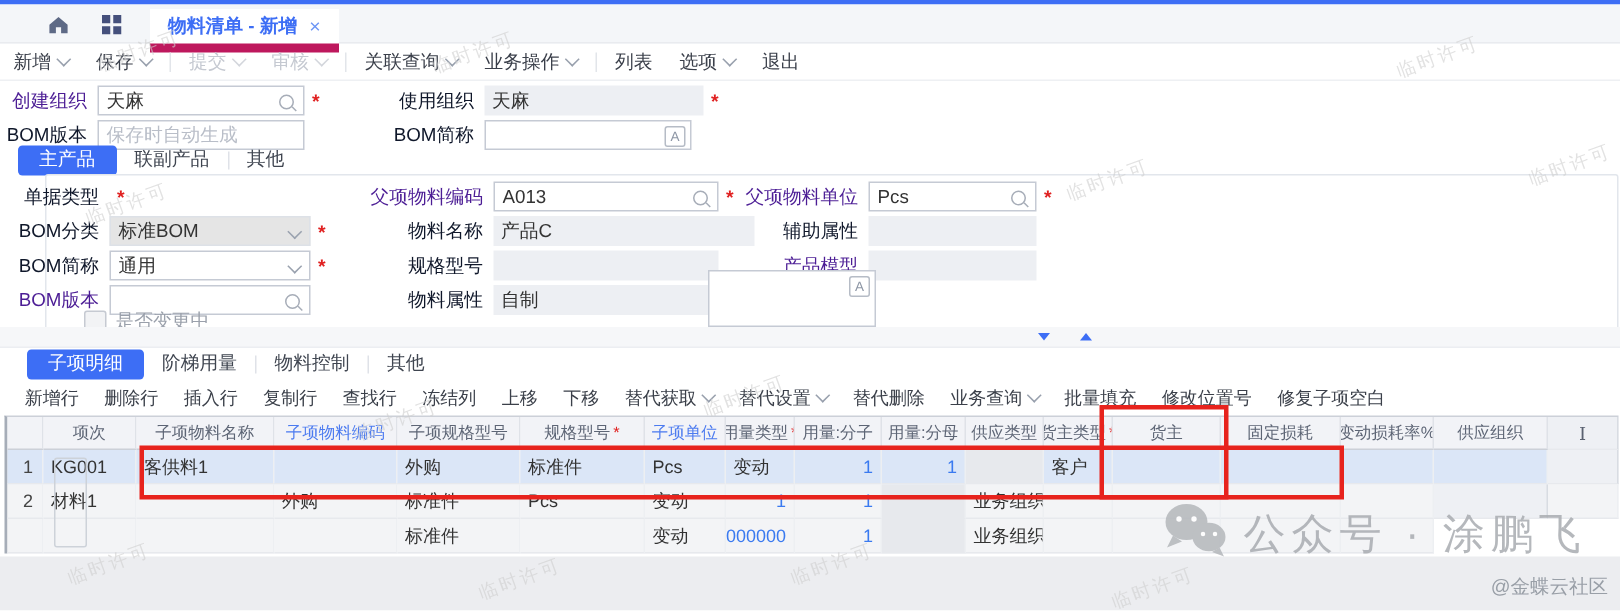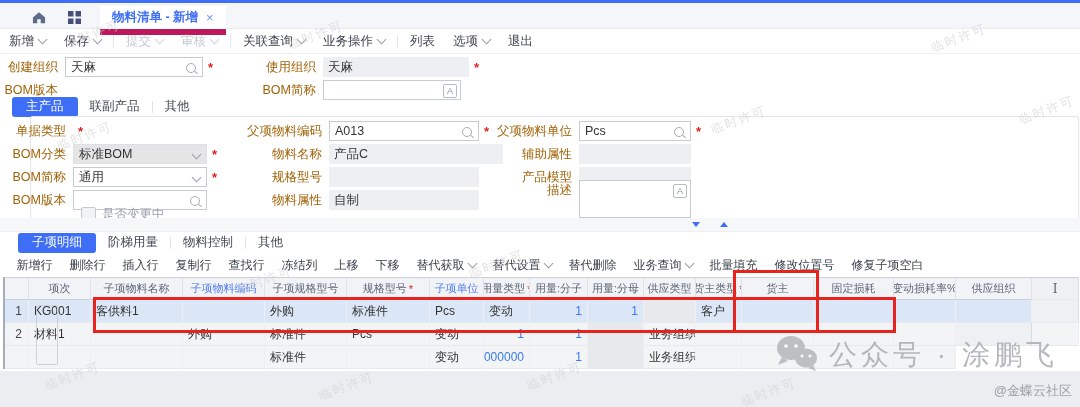--- a/index.html
+++ b/index.html
@@ -16,22 +16,22 @@
   .toolbar{position:absolute;left:0;top:29px;width:1080px;height:24px;display:flex;align-items:center;
            font-size:12.5px;color:#3a3f4a;border-bottom:1px solid #eef0f3}
   .titem{display:flex;align-items:center;gap:5px;margin:12px 9px;cursor:pointer;white-space:nowrap}
   .titem.dis{color:#c5c9d1}
   .chev{width:6px;height:6px;border-right:1.4px solid #98a0ad;border-bottom:1.4px solid #98a0ad;
         transform:rotate(45deg);margin-top:-4px}
   .titem.dis .chev{border-color:#d3d6dc}
   .tsep{width:1px;height:13px;background:#e2e5ea;margin:0 3px}
   
   .frow{position:absolute;display:flex;align-items:center;height:20px}
-  .flabel{font-size:12.5px;color:#a16207;text-align:right;flex:none;margin-right:7px;white-space:nowrap}
-  .flabel.blue{color:#a16207}
+  .flabel{font-size:12.5px;color:#0f172a;text-align:right;flex:none;margin-right:7px;white-space:nowrap}
+  .flabel.blue{color:#4c1d95}
   .fbox{flex:none;height:20px;box-sizing:border-box;display:flex;align-items:center;padding:0 5px;
         font-size:12.5px;color:#333;position:relative;white-space:nowrap}
   .edit{border:1px solid #c5cad4;background:#fff}
   .ro{background:#edeff3}
   .fbox input{border:none;outline:none;background:transparent;font:inherit;color:inherit;width:100%;padding:0}
   .fbox input::placeholder{color:#b9bec8}
   .fstar{color:#e02020;margin-left:5px;font-size:13px;font-weight:bold}
   .mag{position:absolute;right:6px;top:5px;width:8px;height:8px;border:1.3px solid #a7adb8;border-radius:50%}
   .mag::after{content:"";position:absolute;width:4px;height:1.3px;background:#a7adb8;right:-3px;bottom:-1px;transform:rotate(45deg)}
   .schev{position:absolute;right:6px;top:6px;width:6px;height:6px;border-right:1.4px solid #9aa2af;border-bottom:1.4px solid #9aa2af;transform:rotate(45deg)}
@@ -149,20 +149,23 @@
   </span>
   <span class="fstar">*</span>
 </div>
 <div class="frow" style="left:250px;top:57px">
   <span class="flabel" style="width:66px">使用组织</span>
   <span class="fbox ro" style="width:146px">天麻</span>
   <span class="fstar">*</span>
 </div>
 <div class="frow" style="left:2px;top:80px">
   <span class="flabel" style="width:56px">BOM版本</span>
+  <span class="fbox edit" style="width:138px">
+    <input placeholder="保存时自动生成" style="">
+  </span>
 </div>
 <div class="frow" style="left:250px;top:80px">
   <span class="flabel" style="width:66px">BOM简称</span>
   <span class="fbox edit" style="width:138px;padding-right:18px">
     <input value="" style="">
     <span class="aicon"></span>
   </span>
 </div>
 
 <div class="sectabs" style="left:12px;top:96px">
@@ -194,21 +197,21 @@
   </span>
   <span class="fstar">*</span>
 </div>
 <div class="frow" style="left:2px;top:190px">
   <span class="flabel blue" style="width:64px">BOM版本</span>
   <span class="fbox edit" style="width:134px;padding-right:18px">
     <input value="" style="">
     <span class="mag"></span>
   </span>
 </div>
-<div class="frow" style="left:81px;top:204px">
+<div class="frow" style="left:56px;top:204px">
   <span class="cb"></span>
   <span style="font-size:12.5px;color:#9aa0ab">是否变更中</span>
 </div>
 
 <div class="frow" style="left:222px;top:121px">
   <span class="flabel blue" style="width:100px">父项物料编码</span>
   <span class="fbox edit" style="width:150px;padding-right:18px">
     <input value="A013" style="">
     <span class="mag"></span>
   </span>
@@ -237,21 +240,20 @@
 </div>
 <div class="frow" style="left:472px;top:144px">
   <span class="flabel" style="width:100px">辅助属性</span>
   <span class="fbox ro" style="width:112px"></span>
 </div>
 <div class="frow" style="left:472px;top:167px">
   <span class="flabel blue" style="width:100px">产品模型</span>
   <span class="fbox ro" style="width:112px"></span>
 </div>
 <div class="frow" style="left:472px;top:180px;height:38px;align-items:flex-start">
-  <span class="flabel" style="width:100px;line-height:20px">描述</span>
   <span class="fbox edit" style="width:112px;height:38px;align-items:flex-start;padding-top:2px;padding-right:18px">
     <span></span>
     <span class="aicon"></span>
   </span>
 </div>
 
 <div class="splitter">
   <span class="trid" style="left:692px;top:4px"></span>
   <span class="triu" style="left:720px;top:4px"></span>
 </div>

